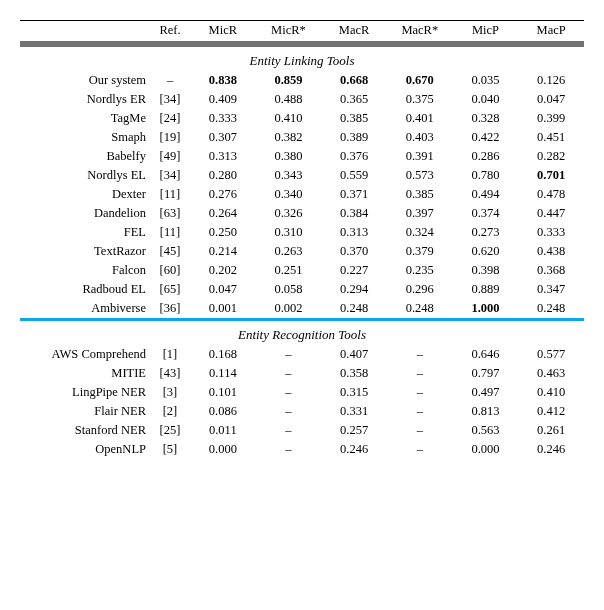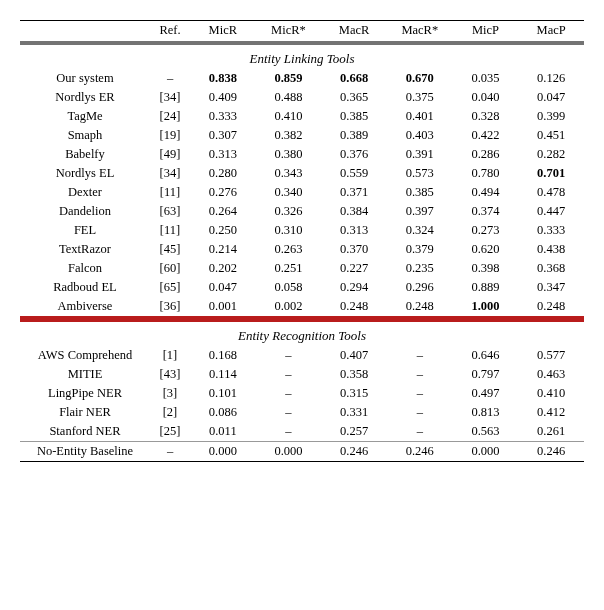--- a/index.html
+++ b/index.html
@@ -22,40 +22,40 @@
       padding: 2px 4px;
       font-size: 12.5px;
       white-space: nowrap;
     }
     th {
       font-weight: normal;
       font-size: 12.5px;
       padding-bottom: 3px;
     }
     td:first-child, th:first-child {
-      text-align: center;
+      text-align: right;
       width: 130px;
     }
     td:nth-child(2), th:nth-child(2) {
       width: 40px;
     }
     .section-header td {
       text-align: center;
       font-style: italic;
       padding-top: 6px;
       padding-bottom: 2px;
       font-size: 13px;
     }
     .bottom-border-section td {
-      border-bottom: 6px solid #b91c1c;
+      border-bottom: 1px solid #b91c1c;
       margin-left: 20px;
     }
     .header-row th {
       border-top: 1.5px solid #000;
-      border-bottom: 4px solid #737373;
+      border-bottom: 6px solid #737373;
     }
     .final-row td {
       border-top: 1px solid #999;
       border-bottom: 1.5px solid #000;
     }
     .last-header-top td {
       border-top: 3px solid #0ea5e9;
     }
   </style>
 </head>
@@ -254,24 +254,24 @@
       <tr>
         <td>Stanford NER</td>
         <td>[25]</td>
         <td>0.011</td>
         <td>–</td>
         <td>0.257</td>
         <td>–</td>
         <td>0.563</td>
         <td>0.261</td>
       </tr>
-      <tr class="final-row">
-        <td>No-Entity Baseline</td>
-        <td>–</td>
+      <tr>
+        <td>OpenNLP</td>
+        <td>[5]</td>
         <td>0.000</td>
-        <td>0.000</td>
+        <td>–</td>
         <td>0.246</td>
-        <td>0.246</td>
+        <td>–</td>
         <td>0.000</td>
         <td>0.246</td>
       </tr>
     </tbody>
 </table>
 
 </body></html>

